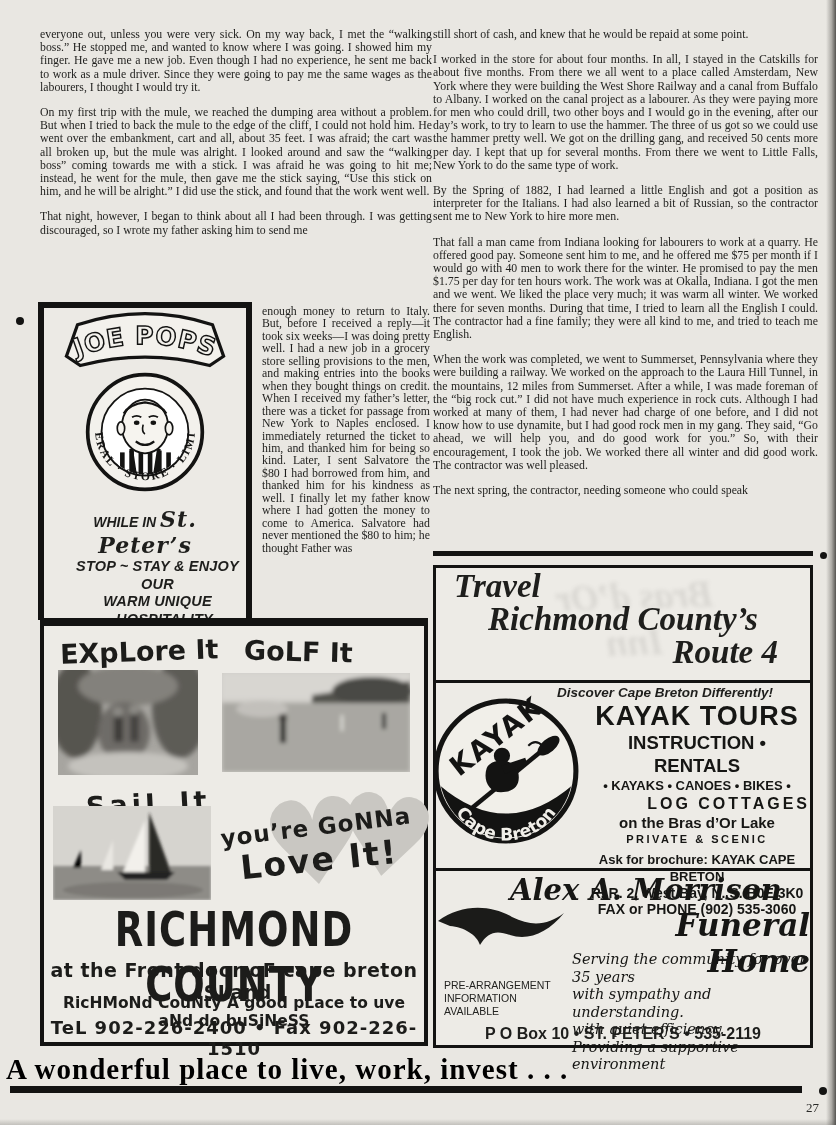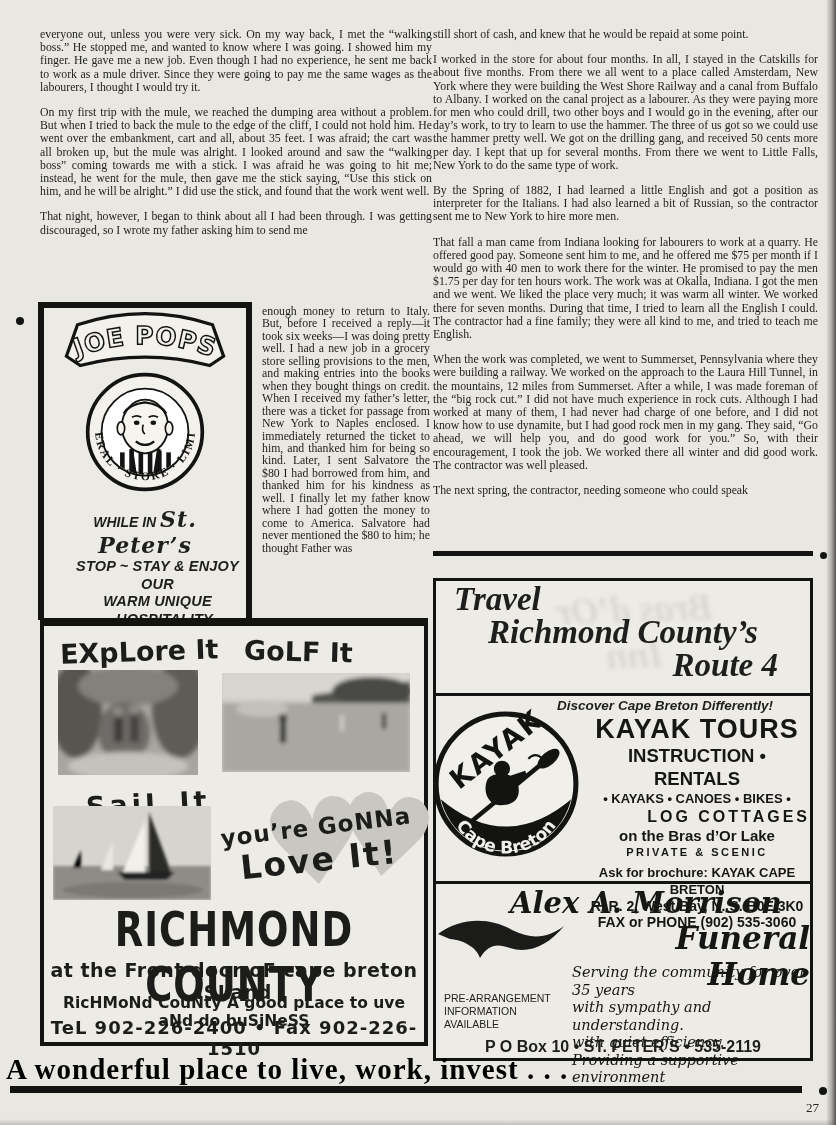--- a/index.html
+++ b/index.html
@@ -47,21 +47,21 @@
   .heart-a{left:218px;top:148px;font-size:118px;transform:rotate(-6deg);}
   .heart-b{left:292px;top:146px;font-size:112px;transform:rotate(7deg);}
   .rc-gonna{position:absolute;left:176px;top:188px;font-size:23px;transform:rotate(-7deg);letter-spacing:1px;}
   .rc-love{position:absolute;left:196px;top:214px;font-size:33px;transform:rotate(-6deg);letter-spacing:2px;}
   .rc-title{position:absolute;left:0;top:276px;width:100%;text-align:center;font-size:37px;letter-spacing:1px;transform:scaleY(1.28);transform-origin:top;}
   .rc-sub{position:absolute;left:0;top:333px;width:100%;text-align:center;font-size:19px;letter-spacing:.5px;}
   .rc-tag{position:absolute;left:0;top:368px;width:100%;text-align:center;font-size:15.5px;}
   .rc-contact{position:absolute;left:0;top:391px;width:100%;text-align:center;font-size:18px;letter-spacing:1px;}
 
   
-  .travel-box{position:absolute;left:433px;top:565px;width:380px;height:483px;box-sizing:border-box;border:3px solid #131312;background:#edebe6;margin-top:13px;}
+  .travel-box{position:absolute;left:433px;top:565px;width:380px;height:483px;box-sizing:border-box;border:3px solid #131312;background:#edebe6;}
   .ghost{position:absolute;transform:scaleX(-1) rotate(2deg);filter:blur(2px);opacity:.13;color:#55534f;
     font-weight:bold;font-size:38px;font-family:"Liberation Serif",serif;}
   .ghost-a{left:120px;top:6px;}
   .ghost-b{left:170px;top:52px;}
   .route4{position:relative;height:112px;font-family:"Liberation Serif",serif;font-weight:bold;font-style:italic;font-size:33px;}
   .r4-1{position:absolute;left:18px;top:0px;}
   .r4-2{position:absolute;left:0;top:33px;width:100%;text-align:center;}
   .r4-3{position:absolute;right:32px;top:66px;}
   .divider{height:3px;background:#131312;}
   .kayak{position:relative;height:185px;font-family:"Liberation Sans",sans-serif;}

